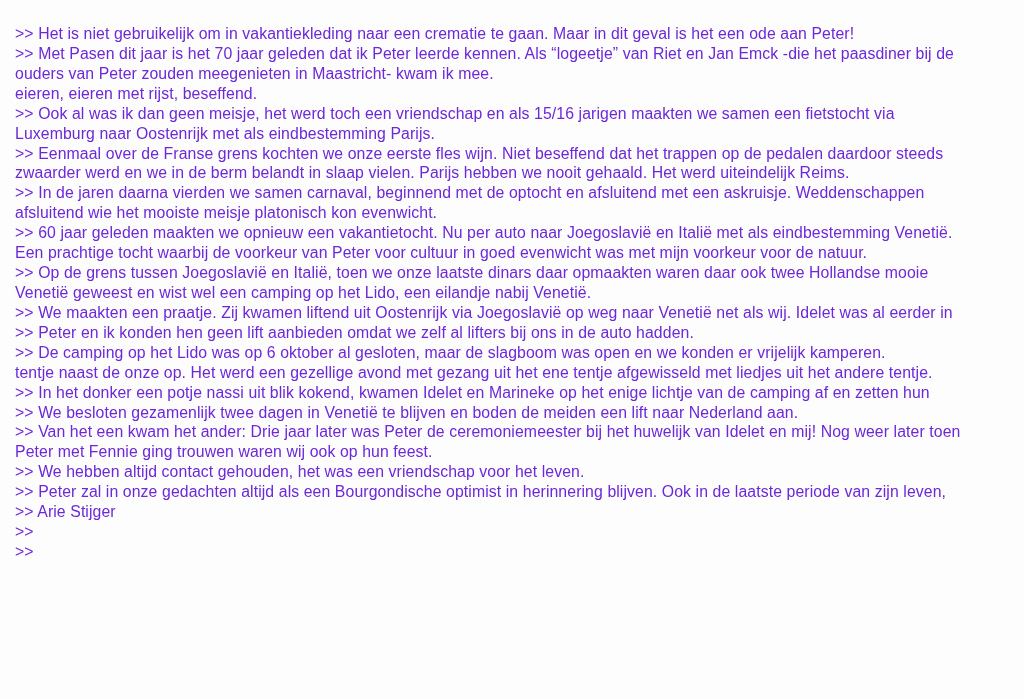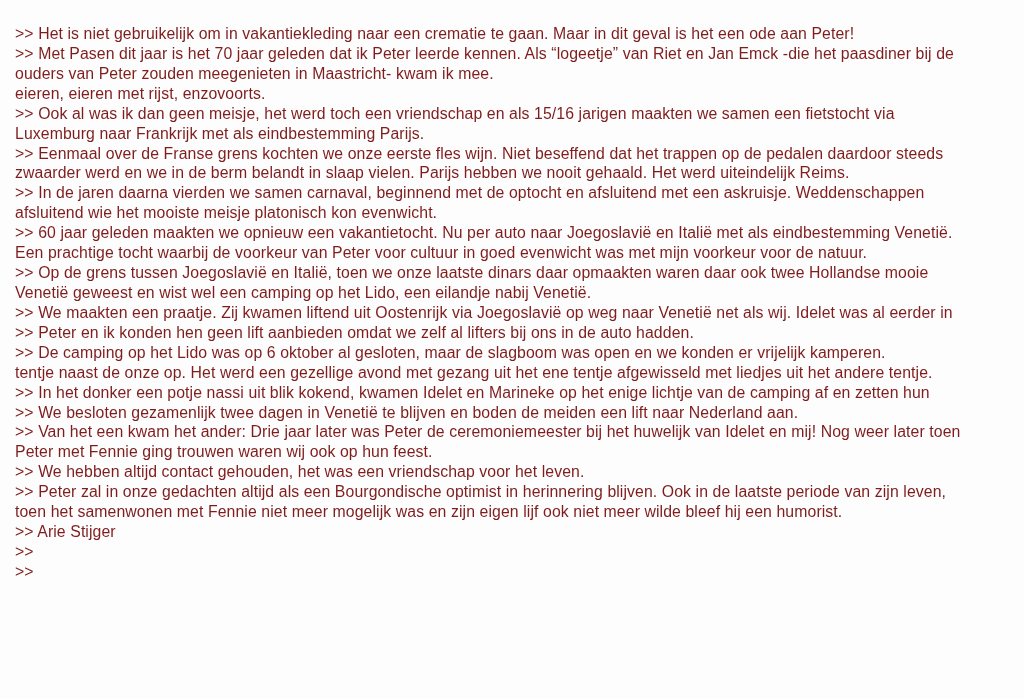--- a/index.html
+++ b/index.html
@@ -21,52 +21,51 @@
     background: #fdfdfd;
   }
   .text-block {
     filter: blur(0.25px); 
   }
   .line {
     white-space: pre;
     font-size: 15.8px;
     line-height: 19.93px;
     height: 19.93px;
-    color: #7f1d1d;
+    color: #6d28d9;
     letter-spacing: 0.1px;
     overflow: visible;
   }
 </style>
 </head>
 <body>
 
 <div class="page">
   <div class="text-block">
       <div class="line">&gt;&gt; Het is niet gebruikelijk om in vakantiekleding naar een crematie te gaan. Maar in dit geval is het een ode aan Peter!</div>
       <div class="line">&gt;&gt; Met Pasen dit jaar is het 70 jaar geleden dat ik Peter leerde kennen. Als “logeetje” van Riet en Jan Emck -die het paasdiner bij de</div>
       <div class="line">ouders van Peter zouden meegenieten in Maastricht- kwam ik mee.</div>
-      <div class="line">eieren, eieren met rijst, enzovoorts.</div>
+      <div class="line">eieren, eieren met rijst, beseffend.</div>
       <div class="line">&gt;&gt; Ook al was ik dan geen meisje, het werd toch een vriendschap en als 15/16 jarigen maakten we samen een fietstocht via</div>
-      <div class="line">Luxemburg naar Frankrijk met als eindbestemming Parijs.</div>
+      <div class="line">Luxemburg naar Oostenrijk met als eindbestemming Parijs.</div>
       <div class="line">&gt;&gt; Eenmaal over de Franse grens kochten we onze eerste fles wijn. Niet beseffend dat het trappen op de pedalen daardoor steeds</div>
       <div class="line">zwaarder werd en we in de berm belandt in slaap vielen. Parijs hebben we nooit gehaald. Het werd uiteindelijk Reims.</div>
       <div class="line">&gt;&gt; In de jaren daarna vierden we samen carnaval, beginnend met de optocht en afsluitend met een askruisje. Weddenschappen</div>
       <div class="line">afsluitend wie het mooiste meisje platonisch kon evenwicht.</div>
       <div class="line">&gt;&gt; 60 jaar geleden maakten we opnieuw een vakantietocht. Nu per auto naar Joegoslavië en Italië met als eindbestemming Venetië.</div>
       <div class="line">Een prachtige tocht waarbij de voorkeur van Peter voor cultuur in goed evenwicht was met mijn voorkeur voor de natuur.</div>
       <div class="line">&gt;&gt; Op de grens tussen Joegoslavië en Italië, toen we onze laatste dinars daar opmaakten waren daar ook twee Hollandse mooie</div>
       <div class="line">Venetië geweest en wist wel een camping op het Lido, een eilandje nabij Venetië.</div>
       <div class="line">&gt;&gt; We maakten een praatje. Zij kwamen liftend uit Oostenrijk via Joegoslavië op weg naar Venetië net als wij. Idelet was al eerder in</div>
       <div class="line">&gt;&gt; Peter en ik konden hen geen lift aanbieden omdat we zelf al lifters bij ons in de auto hadden.</div>
       <div class="line">&gt;&gt; De camping op het Lido was op 6 oktober al gesloten, maar de slagboom was open en we konden er vrijelijk kamperen.</div>
       <div class="line">tentje naast de onze op. Het werd een gezellige avond met gezang uit het ene tentje afgewisseld met liedjes uit het andere tentje.</div>
       <div class="line">&gt;&gt; In het donker een potje nassi uit blik kokend, kwamen Idelet en Marineke op het enige lichtje van de camping af en zetten hun</div>
       <div class="line">&gt;&gt; We besloten gezamenlijk twee dagen in Venetië te blijven en boden de meiden een lift naar Nederland aan.</div>
       <div class="line">&gt;&gt; Van het een kwam het ander: Drie jaar later was Peter de ceremoniemeester bij het huwelijk van Idelet en mij! Nog weer later toen</div>
       <div class="line">Peter met Fennie ging trouwen waren wij ook op hun feest.</div>
       <div class="line">&gt;&gt; We hebben altijd contact gehouden, het was een vriendschap voor het leven.</div>
       <div class="line">&gt;&gt; Peter zal in onze gedachten altijd als een Bourgondische optimist in herinnering blijven. Ook in de laatste periode van zijn leven,</div>
-      <div class="line">toen het samenwonen met Fennie niet meer mogelijk was en zijn eigen lijf ook niet meer wilde bleef hij een humorist.</div>
       <div class="line">&gt;&gt; Arie Stijger</div>
       <div class="line">&gt;&gt;</div>
       <div class="line">&gt;&gt;</div>
     </div>
 </div>
 
 </body></html>

